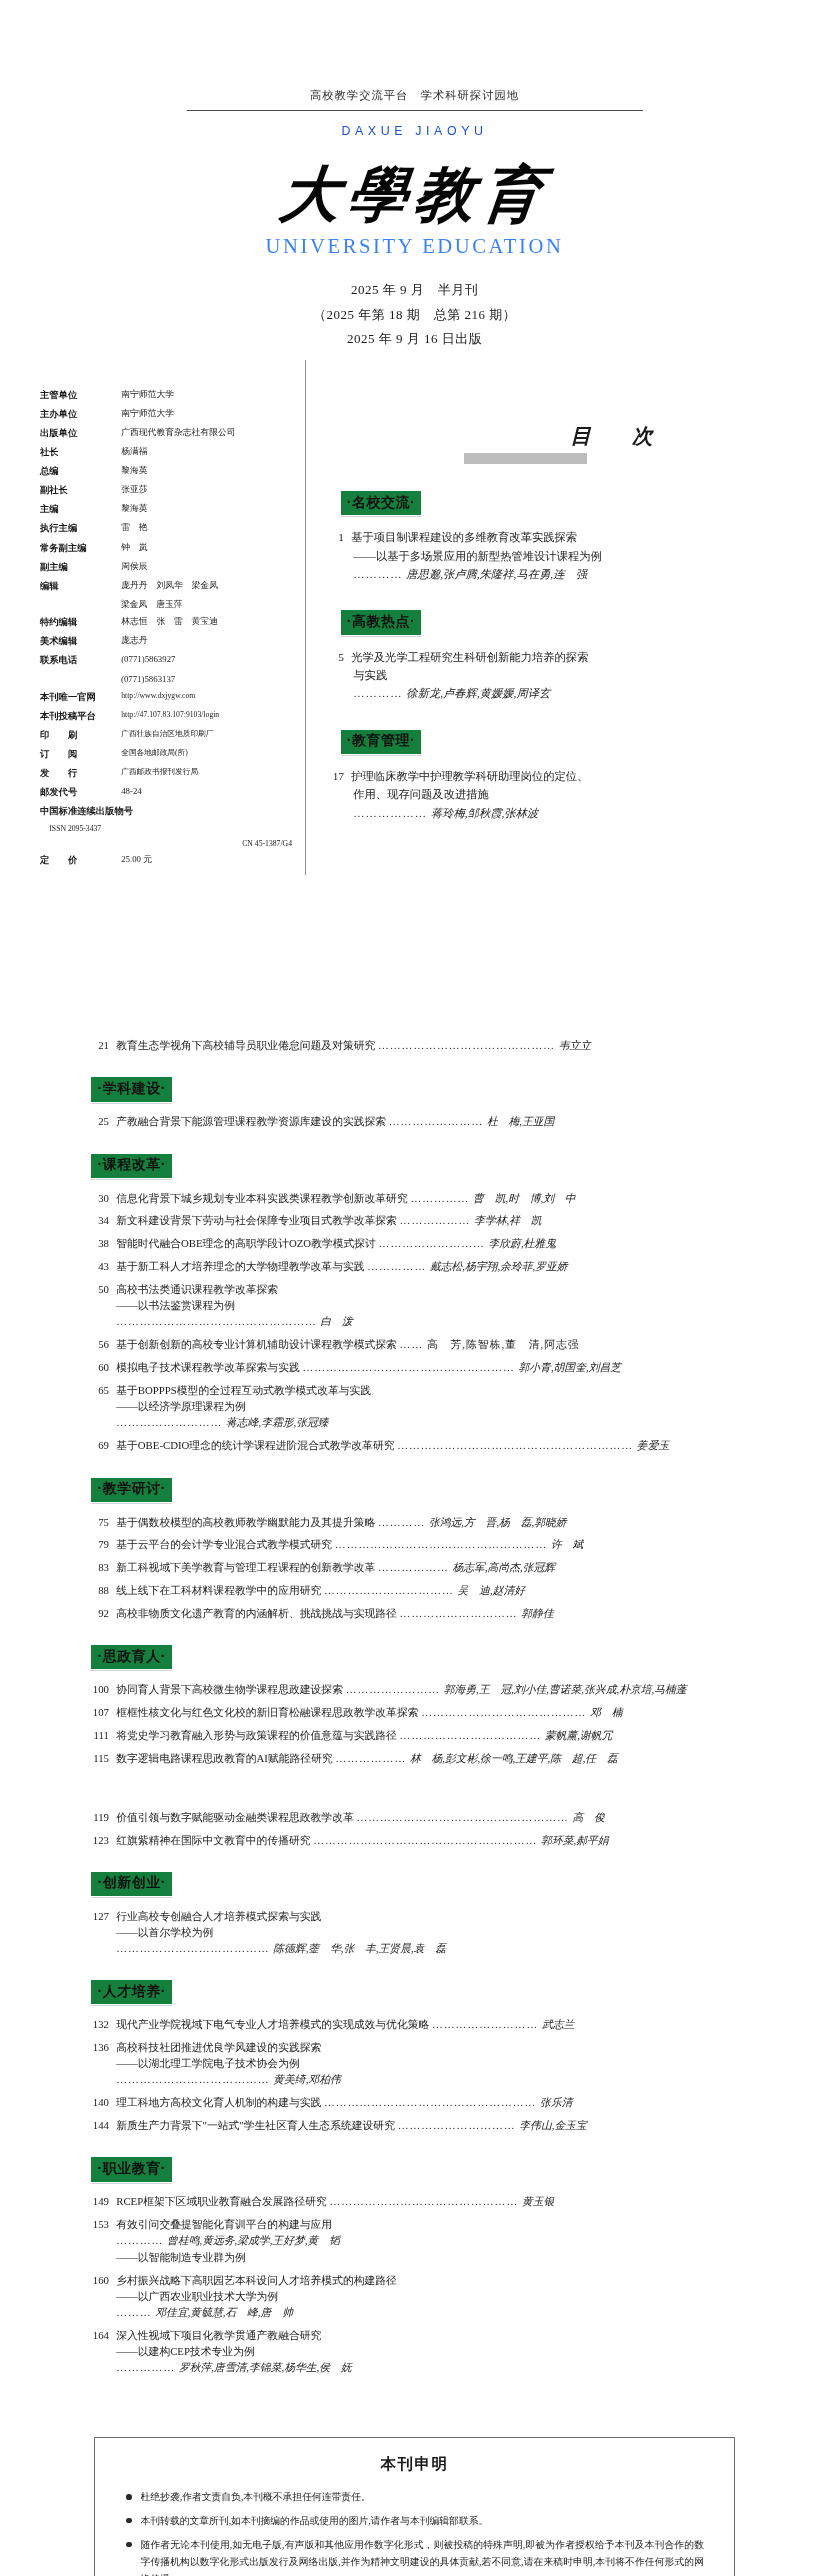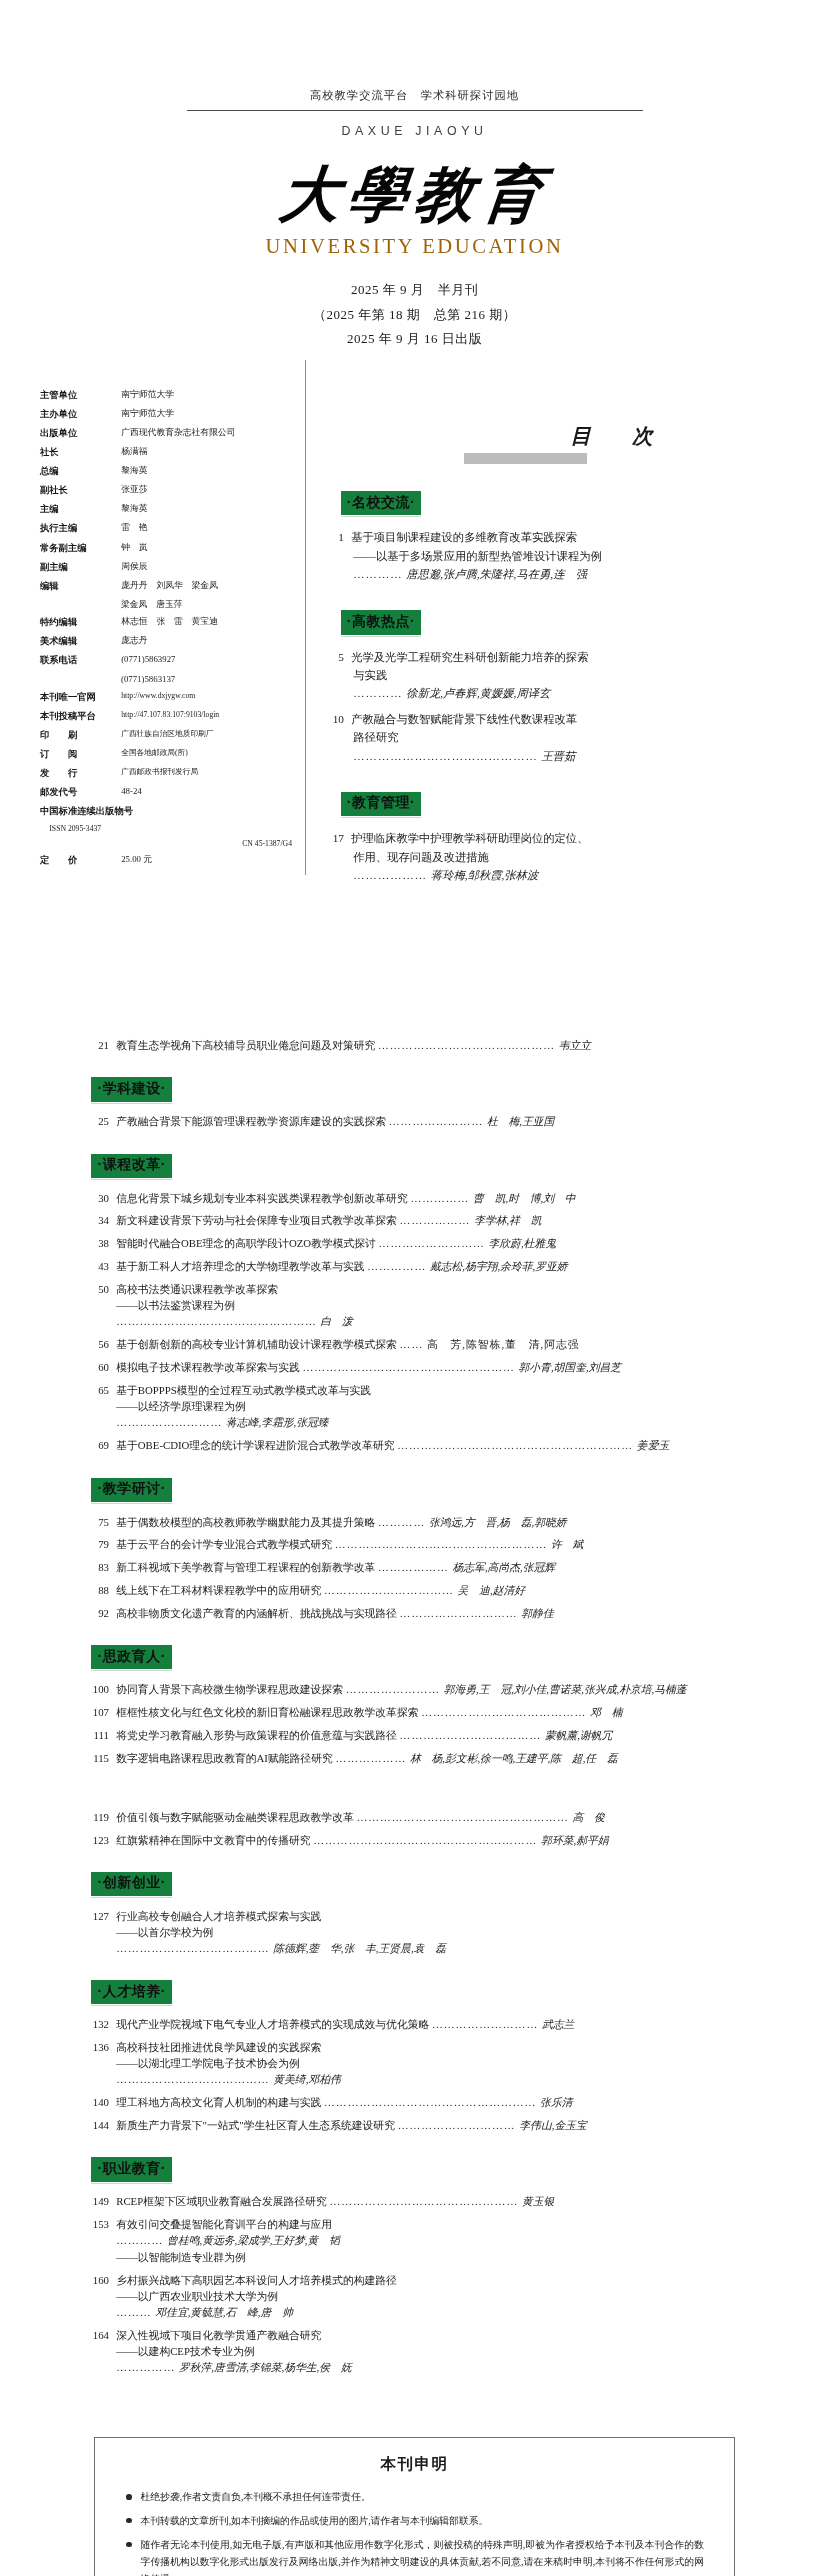--- a/index.html
+++ b/index.html
@@ -22,42 +22,42 @@
   }
   .tagline-rule{
     width:456px;margin:7.2px auto 0;border-bottom:1px solid #4a4a4a;
   }
   .pinyin{
     text-align:center;
     font-family:"Liberation Sans","DejaVu Sans",sans-serif;
     font-size:12.4px;
     letter-spacing:4.6px;
     margin-top:12.4px;
-    color:#404040;
+    color:#1d4ed8;
   }
 
   .masthead-logo{
     text-align:center;
     margin-top:25px;
     font-family:"DejaVu Serif",serif;
     font-size:60px;
     font-weight:700;
     letter-spacing:7.2px;
     font-style:italic;
     color:#060606;
     line-height:1.05;
     transform:skewX(-6deg);
   }
   .masthead-en{
     text-align:center;
     font-family:"Liberation Serif","DejaVu Serif",serif;
     font-size:20.6px;
     letter-spacing:2.6px;
     margin-top:9.3px;
-    color:#a16207;
+    color:#3b82f6;
   }
   .issue-line{
     text-align:center;
     font-size:13px;
     margin-top:20.6px;
     line-height:1.85;
     letter-spacing:0.5px;
   }
 
   
@@ -314,23 +314,20 @@
       <div class="toc-head">
         <div class="toc-head-text">目 次</div>
         <div class="toc-head-bar"></div>
       </div>
       <div id="right-sections"><div class="sec"><div class="sec-chip">·名校交流·</div><div class="sec-rule"></div></div><div class="e">
             <div class="num">1</div>
             <div class="body"><span>基于项目制课程建设的多维教育改革实践探索</span><span class="sub">——以基于多场景应用的新型热管堆设计课程为例</span><span class="sub"><span class="dots">………… </span><span class="auth">唐思邈,张卢腾,朱隆祥,马在勇,连　强</span></span></div>
           </div><div class="sec"><div class="sec-chip">·高教热点·</div><div class="sec-rule"></div></div><div class="e">
             <div class="num">5</div>
             <div class="body"><span>光学及光学工程研究生科研创新能力培养的探索</span><span class="sub">与实践</span><span class="sub"><span class="dots">………… </span><span class="auth">徐新龙,卢春辉,黄媛媛,周译玄</span></span></div>
-          </div><div class="e">
-            <div class="num">10</div>
-            <div class="body"><span>产教融合与数智赋能背景下线性代数课程改革</span><span class="sub">路径研究</span><span class="sub"><span class="dots">……………………………………… </span><span class="auth">王晋茹</span></span></div>
           </div><div class="sec"><div class="sec-chip">·教育管理·</div><div class="sec-rule"></div></div><div class="e">
             <div class="num">17</div>
             <div class="body"><span>护理临床教学中护理教学科研助理岗位的定位、</span><span class="sub">作用、现存问题及改进措施</span><span class="sub"><span class="dots">……………… </span><span class="auth">蒋玲梅,邹秋霞,张林波</span></span></div>
           </div></div>
     </div>
   </div>
 
   <div class="wide-block" style="margin-top:644px;">
     <div id="wide-sections"><div style="height: 36px;"></div><div class="we">
           <div class="num">21</div>

